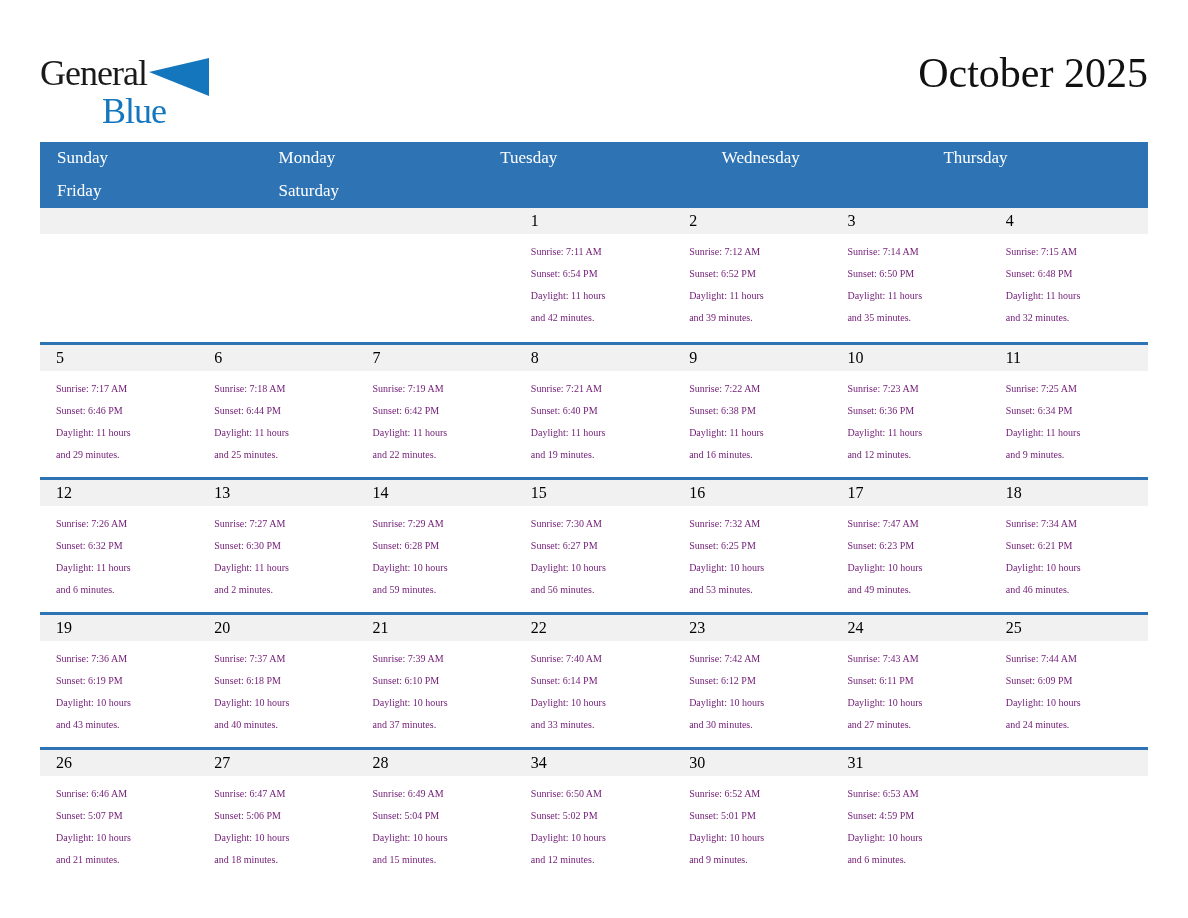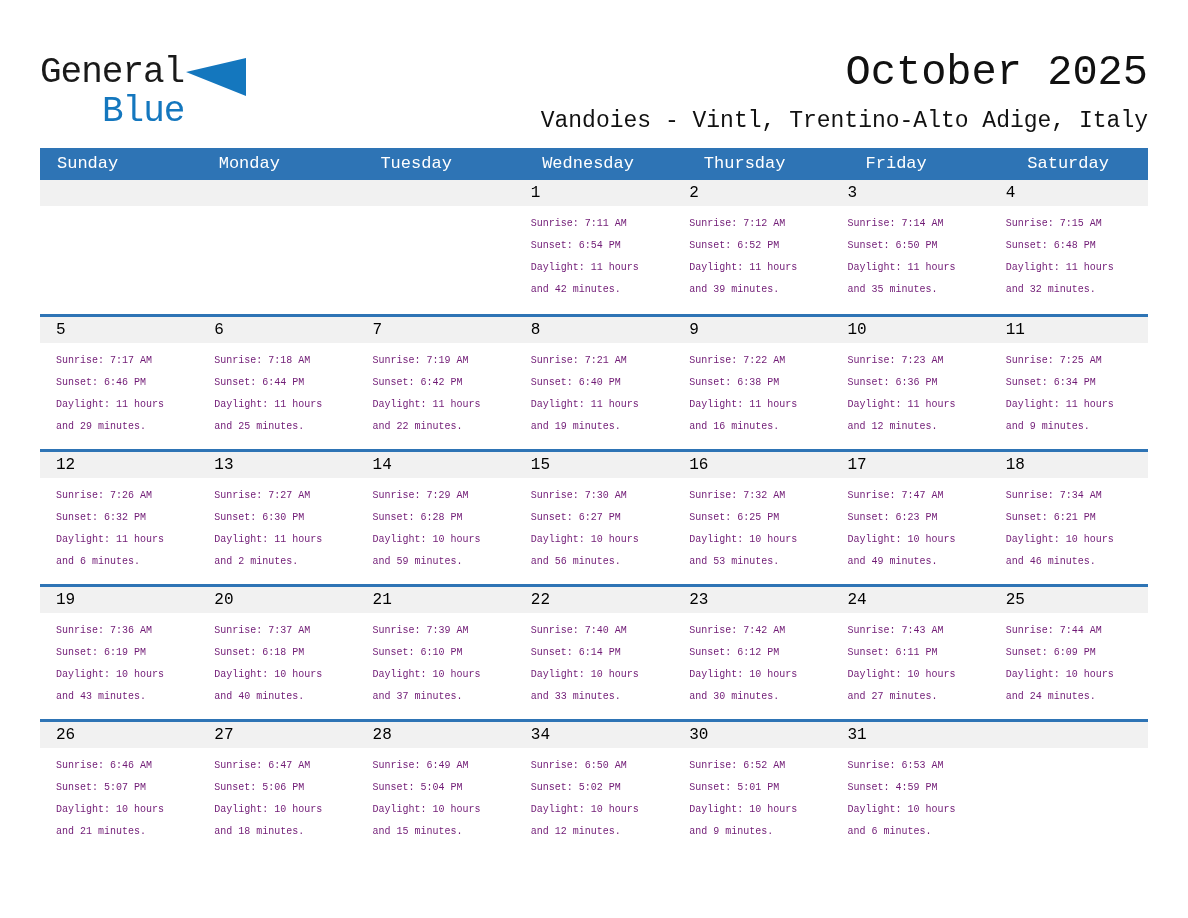--- a/index.html
+++ b/index.html
@@ -1,32 +1,32 @@
 <!DOCTYPE html>
 <html><head>
 <meta charset="utf-8">
 <style>
   html,body{margin:0;padding:0;background:#fff;}
   .page{
     width:1188px;height:918px;background:#ffffff;position:relative;overflow:hidden;
-    font-family:Liberation Mono, monospace;color:#000;
+    font-family:Liberation Serif, serif;color:#000;
   }
   
   .top{display:flex;justify-content:space-between;align-items:flex-start;padding:50px 40px 0 40px;}
   .logo{position:relative;width:230px;margin-top:6px;}
   .logo-row{display:flex;align-items:flex-start;}
   .logo-general{font-size:36px;line-height:34px;color:#1a1a1a;letter-spacing:-1px;}
   .logo-tri{margin-left:2px;margin-top:2px;display:inline-block;}
   .logo-blue{display:block;font-size:36px;line-height:34px;color:#1477BE;letter-spacing:-1px;margin-left:62px;margin-top:-6px;}
   .titles{text-align:right;flex:1;}
   .month-title{font-size:42px;line-height:46px;color:#111;font-weight:400;}
   .location{font-size:23px;line-height:26px;color:#111;margin-top:12px;}
   
   .cal{margin:14px 40px 0 40px;}
-  .weekday-row{display:grid;grid-template-columns:repeat(7,1fr);background:#2E74B5;gap:24px;}
+  .weekday-row{display:grid;grid-template-columns:repeat(5,1fr);background:#2E74B5;}
   .wd{color:#ffffff;font-size:17px;padding:6px 4px 7px 17px;white-space:nowrap;overflow:hidden;}
   .week{display:grid;grid-template-columns:repeat(7,1fr);border-top:3px solid #2E74B5;height:132px;background:#fff;}
   .week.first{border-top:none;height:134px;}
   .cell{overflow:hidden;}
   .band{background:#F1F1F1;height:26px;display:flex;align-items:center;}
   .dnum{font-size:16px;color:#000;padding-left:16px;}
   .info{padding:7px 6px 0 16px;font-size:10px;line-height:22px;color:#701a75;}
 </style>
 </head>
 <body>
@@ -39,21 +39,20 @@
         <span class="logo-tri">
           <svg width="60" height="38" viewBox="0 0 60 38" aria-hidden="true">
             <polygon points="0,14 60,0 60,38" fill="#1477BE"></polygon>
           </svg>
         </span>
       </div>
       <span class="logo-blue">Blue</span>
     </div>
     <div class="titles">
       <div class="month-title">October 2025</div>
-      <div class="location">Vandoies - Vintl, Trentino-Alto Adige, Italy</div>
     </div>
   </div>
 
   <div class="cal">
     <div class="weekday-row">
         <div class="wd">Sunday</div>
         <div class="wd">Monday</div>
         <div class="wd">Tuesday</div>
         <div class="wd">Wednesday</div>
         <div class="wd">Thursday</div>

